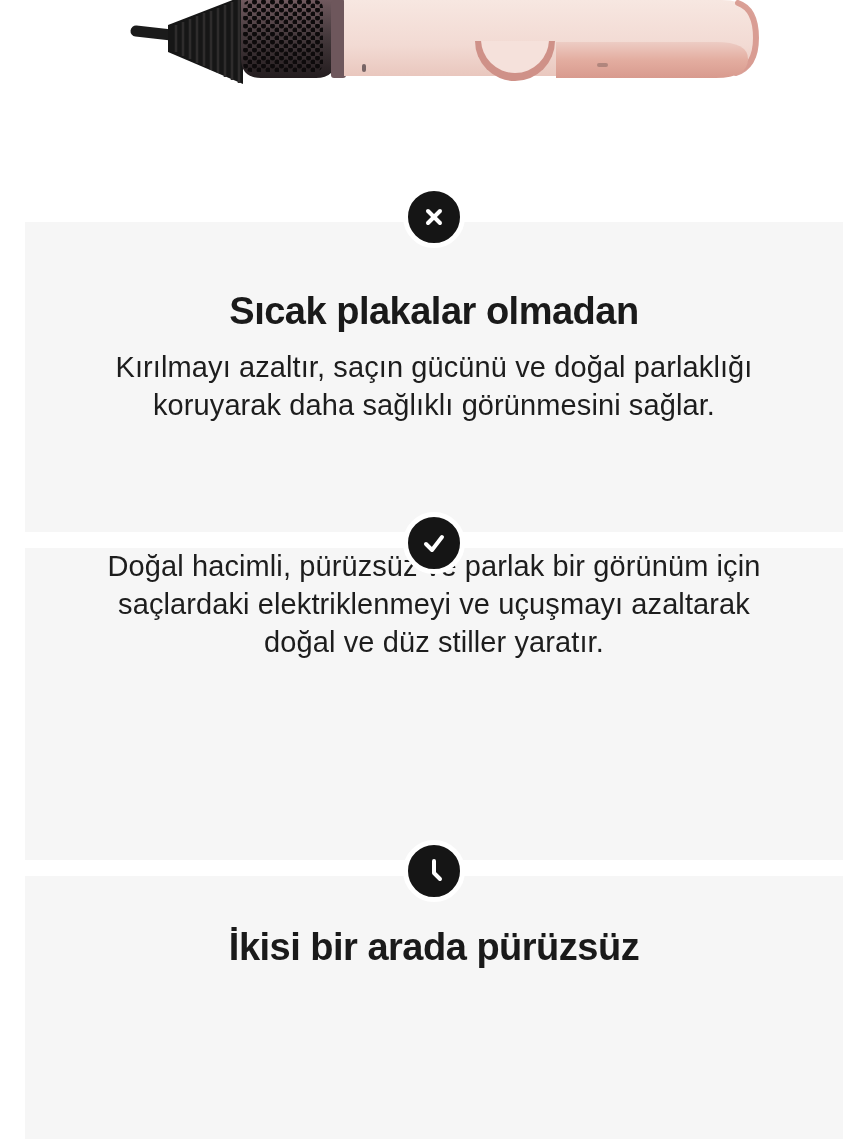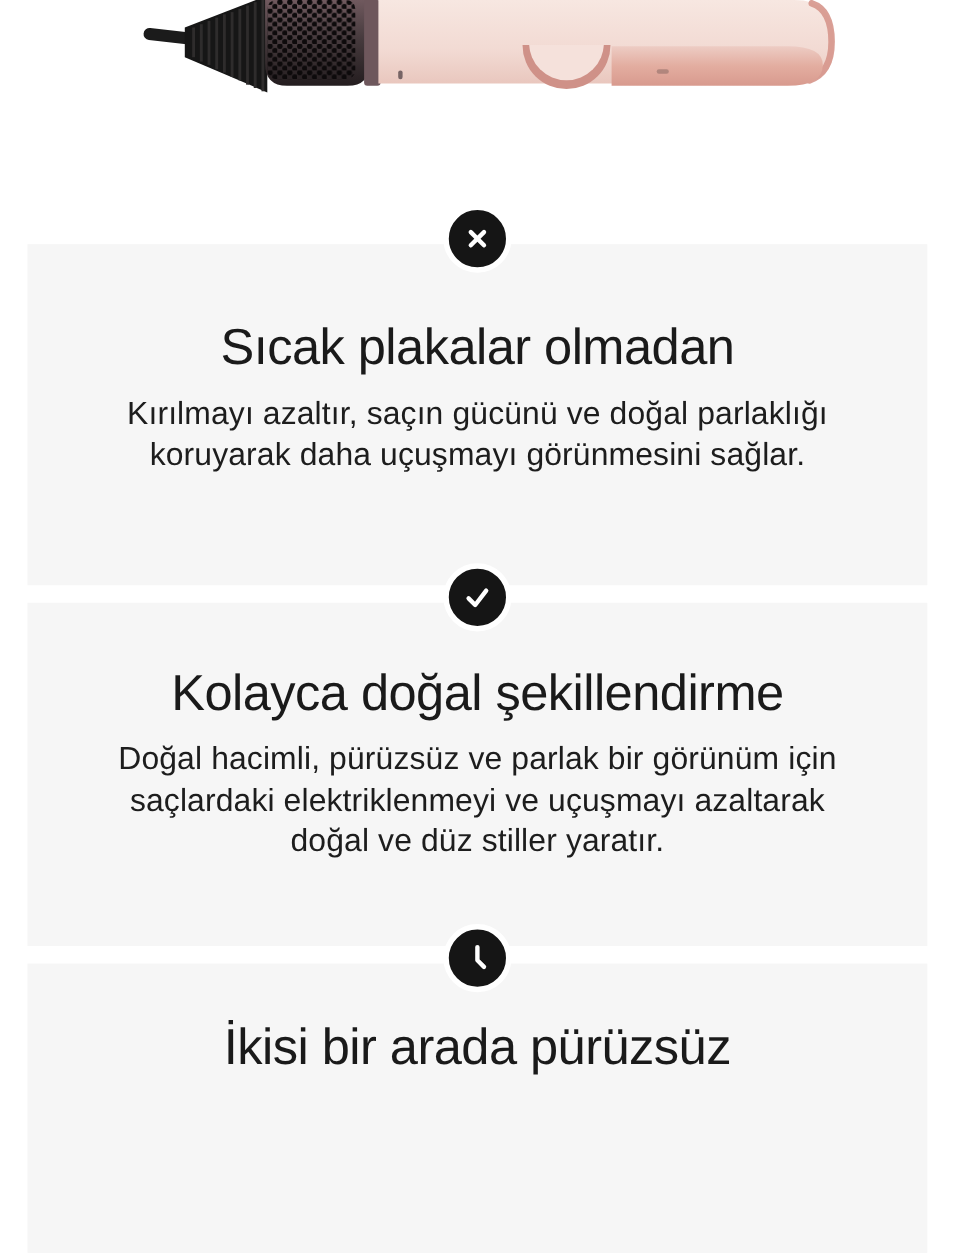--- a/index.html
+++ b/index.html
@@ -35,22 +35,22 @@
     width: 52px; height: 52px;
     border-radius: 50%;
     background: #151515;
     border: 5px solid #ffffff;
     display: flex; align-items: center; justify-content: center;
   }
   .icon-badge svg { display: block; }
 
   .feature-heading {
     margin: 0;
-    font-weight: 400;
-    font-size: 46px;
+    font-weight: 700;
+    font-size: 38px;
     line-height: 1.12;
     letter-spacing: -0.5px;
     color: #1a1a1a;
   }
   .card-1 .feature-heading { padding-top: 68px; }
   .card-2 .feature-heading { padding-top: 56px; }
   .card-3 .feature-heading { padding-top: 50px; }
 
   .feature-body {
     margin: 16px auto 0;
@@ -131,30 +131,29 @@
 
 <section class="card card-1">
   <div class="icon-badge">
     <svg width="32" height="32" viewBox="0 0 32 32">
       <line x1="10" y1="10" x2="22" y2="22" stroke="#ffffff" stroke-width="4" stroke-linecap="round"></line>
       <line x1="22" y1="10" x2="10" y2="22" stroke="#ffffff" stroke-width="4" stroke-linecap="round"></line>
     </svg>
   </div>
   <h2 class="feature-heading">Sıcak plakalar olmadan</h2>
   <p class="feature-body">Kırılmayı azaltır, saçın gücünü ve doğal parlaklığı
-koruyarak daha uçuşmayı görünmesini sağlar.</p>
+koruyarak daha sağlıklı görünmesini sağlar.</p>
 </section>
 
 <section class="card card-2">
   <div class="icon-badge">
     <svg width="32" height="32" viewBox="0 0 32 32">
       <polyline points="8,17 14,23 24,10" fill="none" stroke="#ffffff" stroke-width="4" stroke-linecap="round" stroke-linejoin="round"></polyline>
     </svg>
   </div>
-  <h2 class="feature-heading">Kolayca doğal şekillendirme</h2>
   <p class="feature-body">Doğal hacimli, pürüzsüz ve parlak bir görünüm için
 saçlardaki elektriklenmeyi ve uçuşmayı azaltarak
 doğal ve düz stiller yaratır.</p>
 </section>
 
 <section class="card card-3">
   <div class="icon-badge">
     <svg width="32" height="32" viewBox="0 0 32 32">
       <polyline points="16,6 16,18 22,24" fill="none" stroke="#ffffff" stroke-width="4" stroke-linecap="round" stroke-linejoin="round"></polyline>
     </svg>

